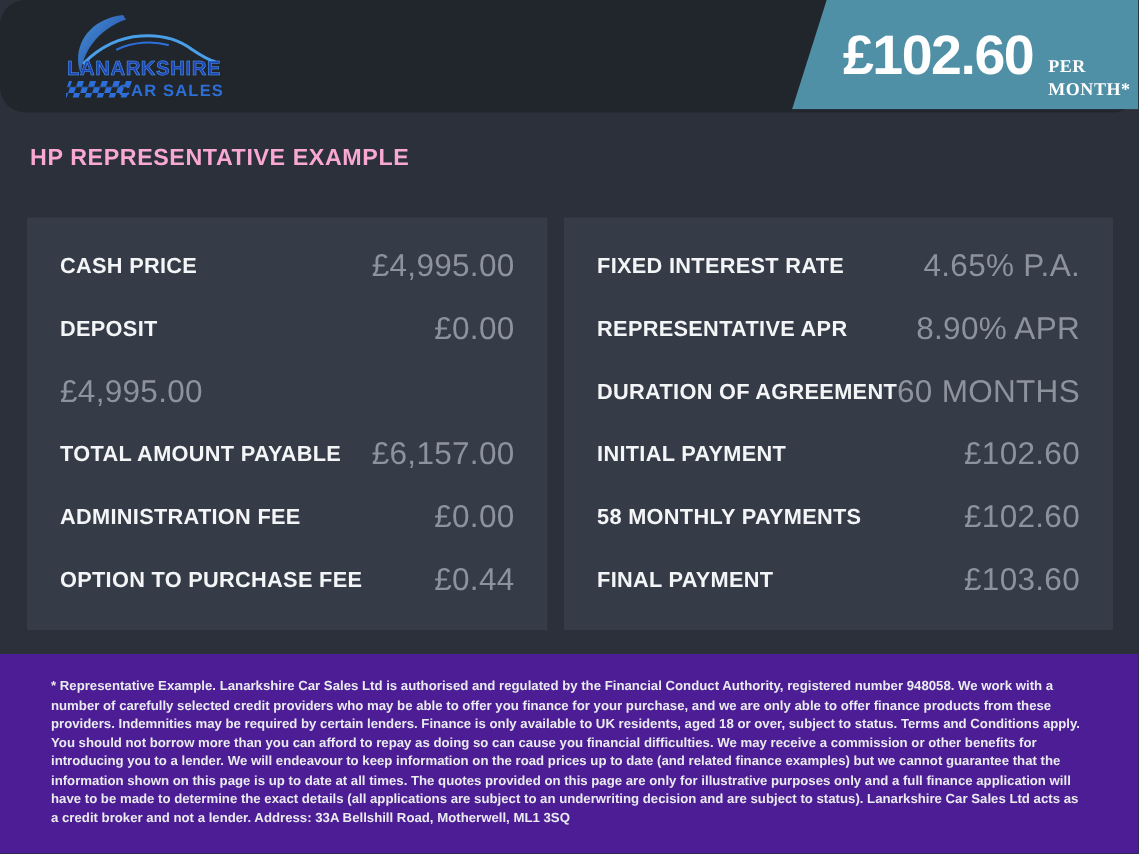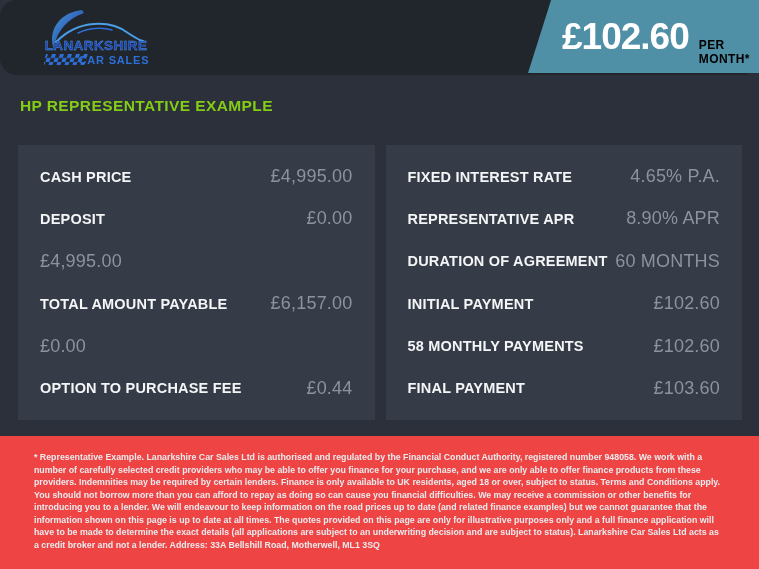--- a/index.html
+++ b/index.html
@@ -24,49 +24,49 @@
     background:#4f90a6;
     clip-path:polygon(10% 0,100% 0,100% 100%,0 100%);
     display:flex;align-items:center;box-sizing:border-box;
     padding-left:34px;
   }
   .price-amount{
     color:#ffffff;font-size:37px;font-weight:bold;letter-spacing:-1px;
     line-height:1;
   }
   .price-suffix{
-    color:#000000;font-size:12px;font-weight:bold;letter-spacing:.4px;
-    margin-left:10px;margin-top:31px;
+    color:#ffffff;font-size:12px;font-weight:bold;letter-spacing:.4px;
+    margin-left:10px;margin-top:31px;font-family:Liberation Serif, serif;
   }
   
   .section-title{
     position:absolute;top:97px;left:20px;
-    color:#84cc16;font-size:15.5px;font-weight:bold;letter-spacing:.4px;
+    color:#f9a8d4;font-size:15.5px;font-weight:bold;letter-spacing:.4px;
   }
   .panels{
     position:absolute;top:145px;left:18px;right:17px;height:275px;
     display:flex;gap:11px;
   }
   .panel{
     flex:1;background:#353b47;box-sizing:border-box;
     padding:21px 22px;display:flex;flex-direction:column;
     justify-content:space-between;
   }
   .finance-row{display:flex;justify-content:space-between;align-items:center;}
   .finance-label{
     color:#f4f5f7;font-size:14.5px;font-weight:bold;letter-spacing:.2px;
     white-space:nowrap;
   }
   .finance-value{
-    color:#8d939d;font-size:18px;letter-spacing:.2px;white-space:nowrap;
+    color:#8d939d;font-size:21px;letter-spacing:.2px;white-space:nowrap;
   }
   
   .footer{
     position:absolute;left:0;right:0;top:436px;bottom:0;
-    background:#ef4444;box-sizing:border-box;
+    background:#4c1d95;box-sizing:border-box;
     padding:15px 34px 0 34px;
   }
   .footer-text{
     color:#e9ebee;font-size:8.8px;line-height:12.5px;font-weight:bold;
     letter-spacing:0;
   }
 </style>
 </head>
 <body>
 
@@ -118,20 +118,21 @@
       <span class="finance-value">£0.00</span>
     </div>
     <div class="finance-row">
       <span class="finance-value">£4,995.00</span>
     </div>
     <div class="finance-row">
       <span class="finance-label">TOTAL AMOUNT PAYABLE</span>
       <span class="finance-value">£6,157.00</span>
     </div>
     <div class="finance-row">
+      <span class="finance-label">ADMINISTRATION FEE</span>
       <span class="finance-value">£0.00</span>
     </div>
     <div class="finance-row">
       <span class="finance-label">OPTION TO PURCHASE FEE</span>
       <span class="finance-value">£0.44</span>
     </div>
   </div>
 
   <div class="panel">
     <div class="finance-row">

